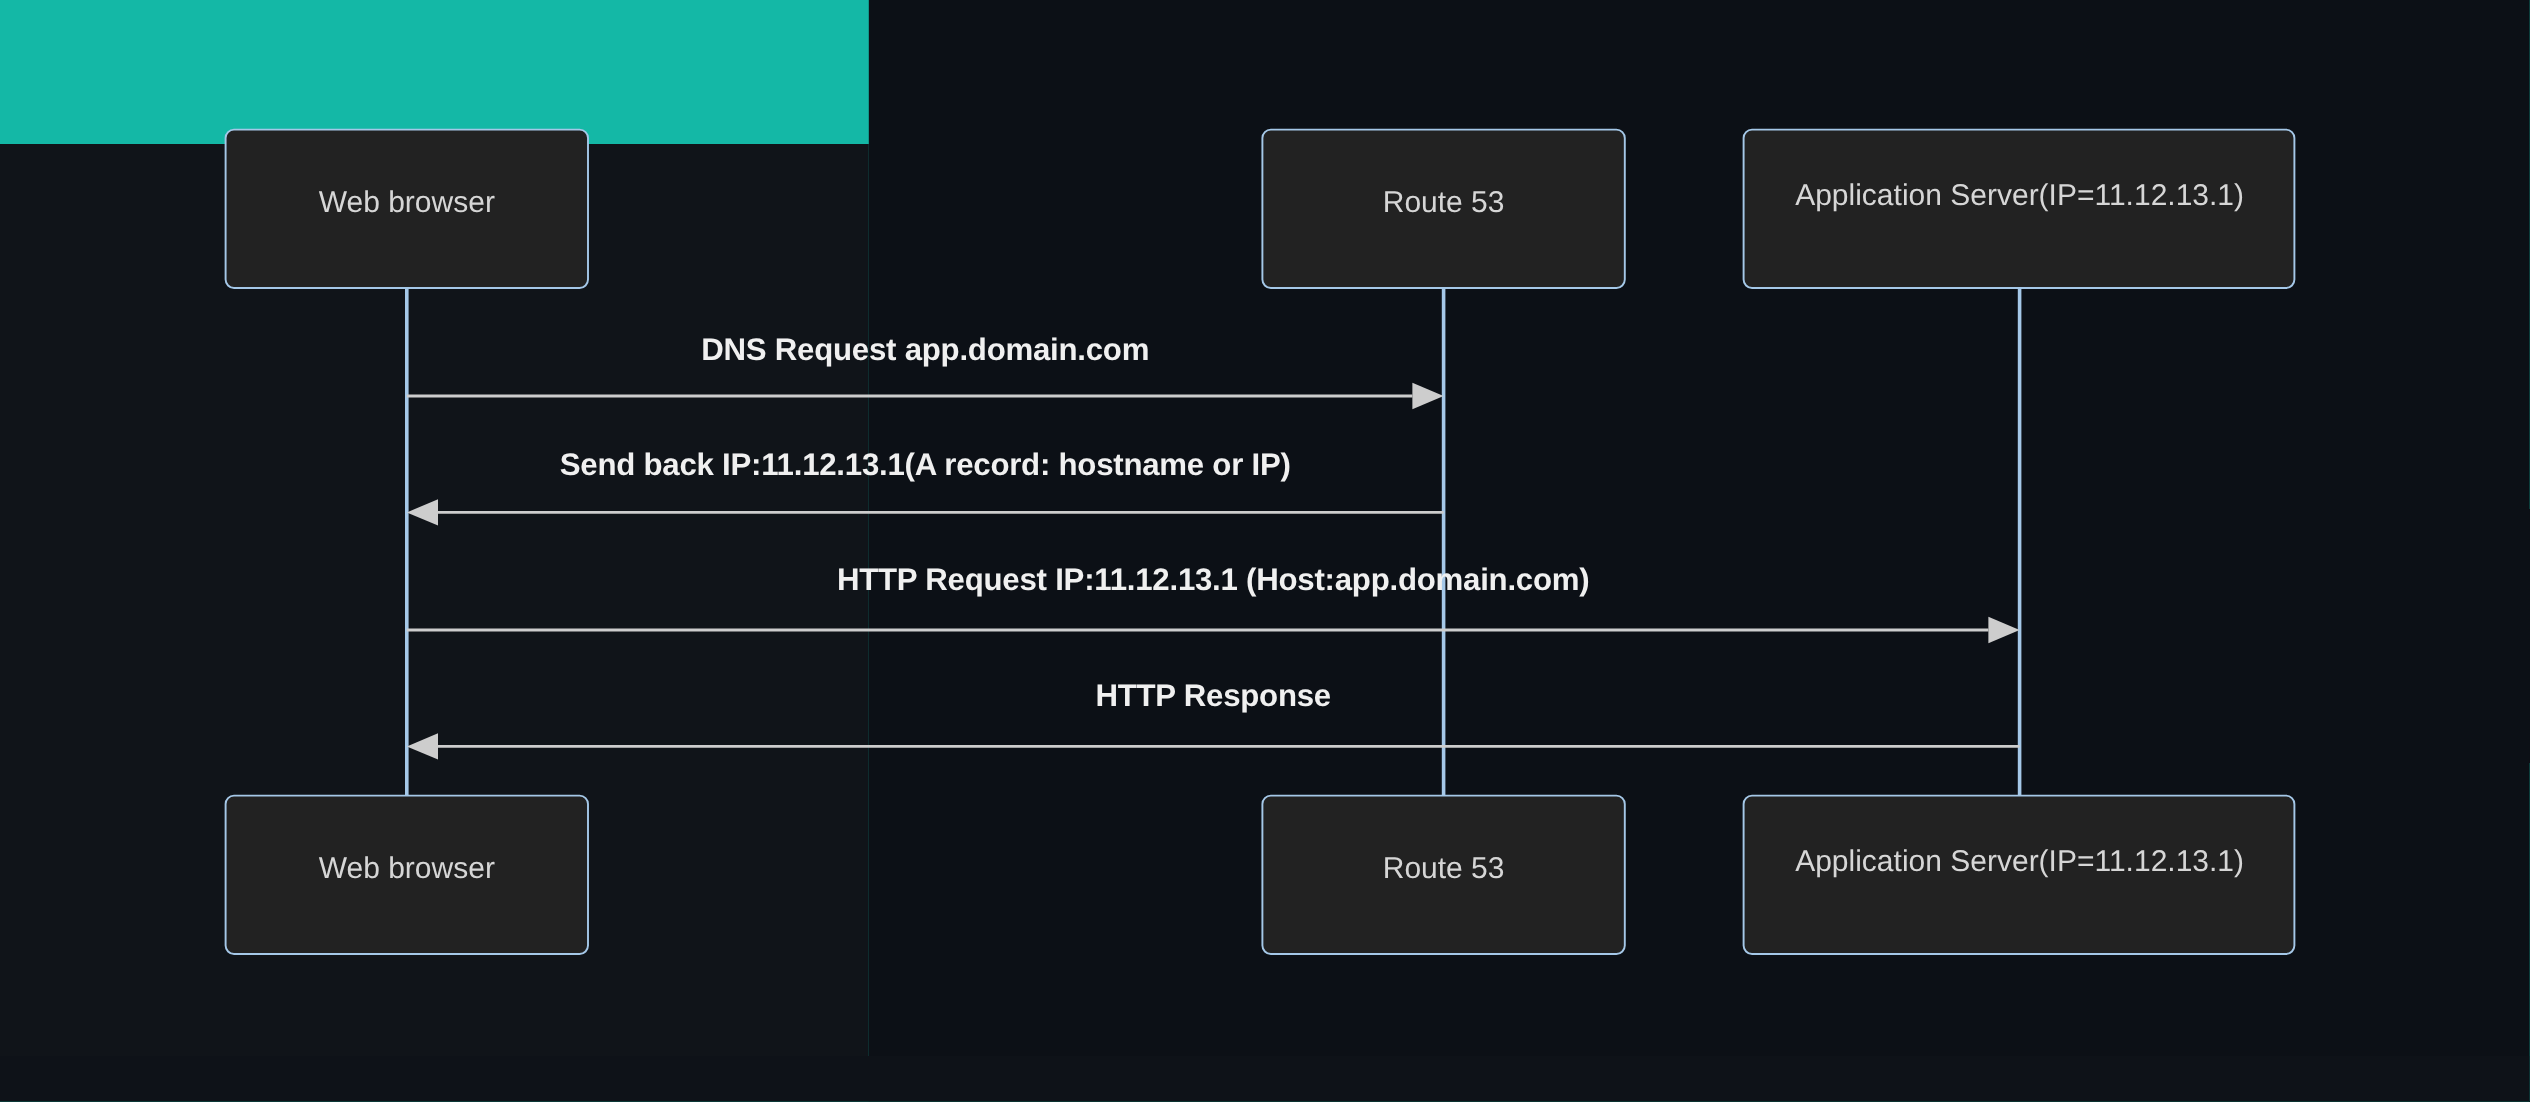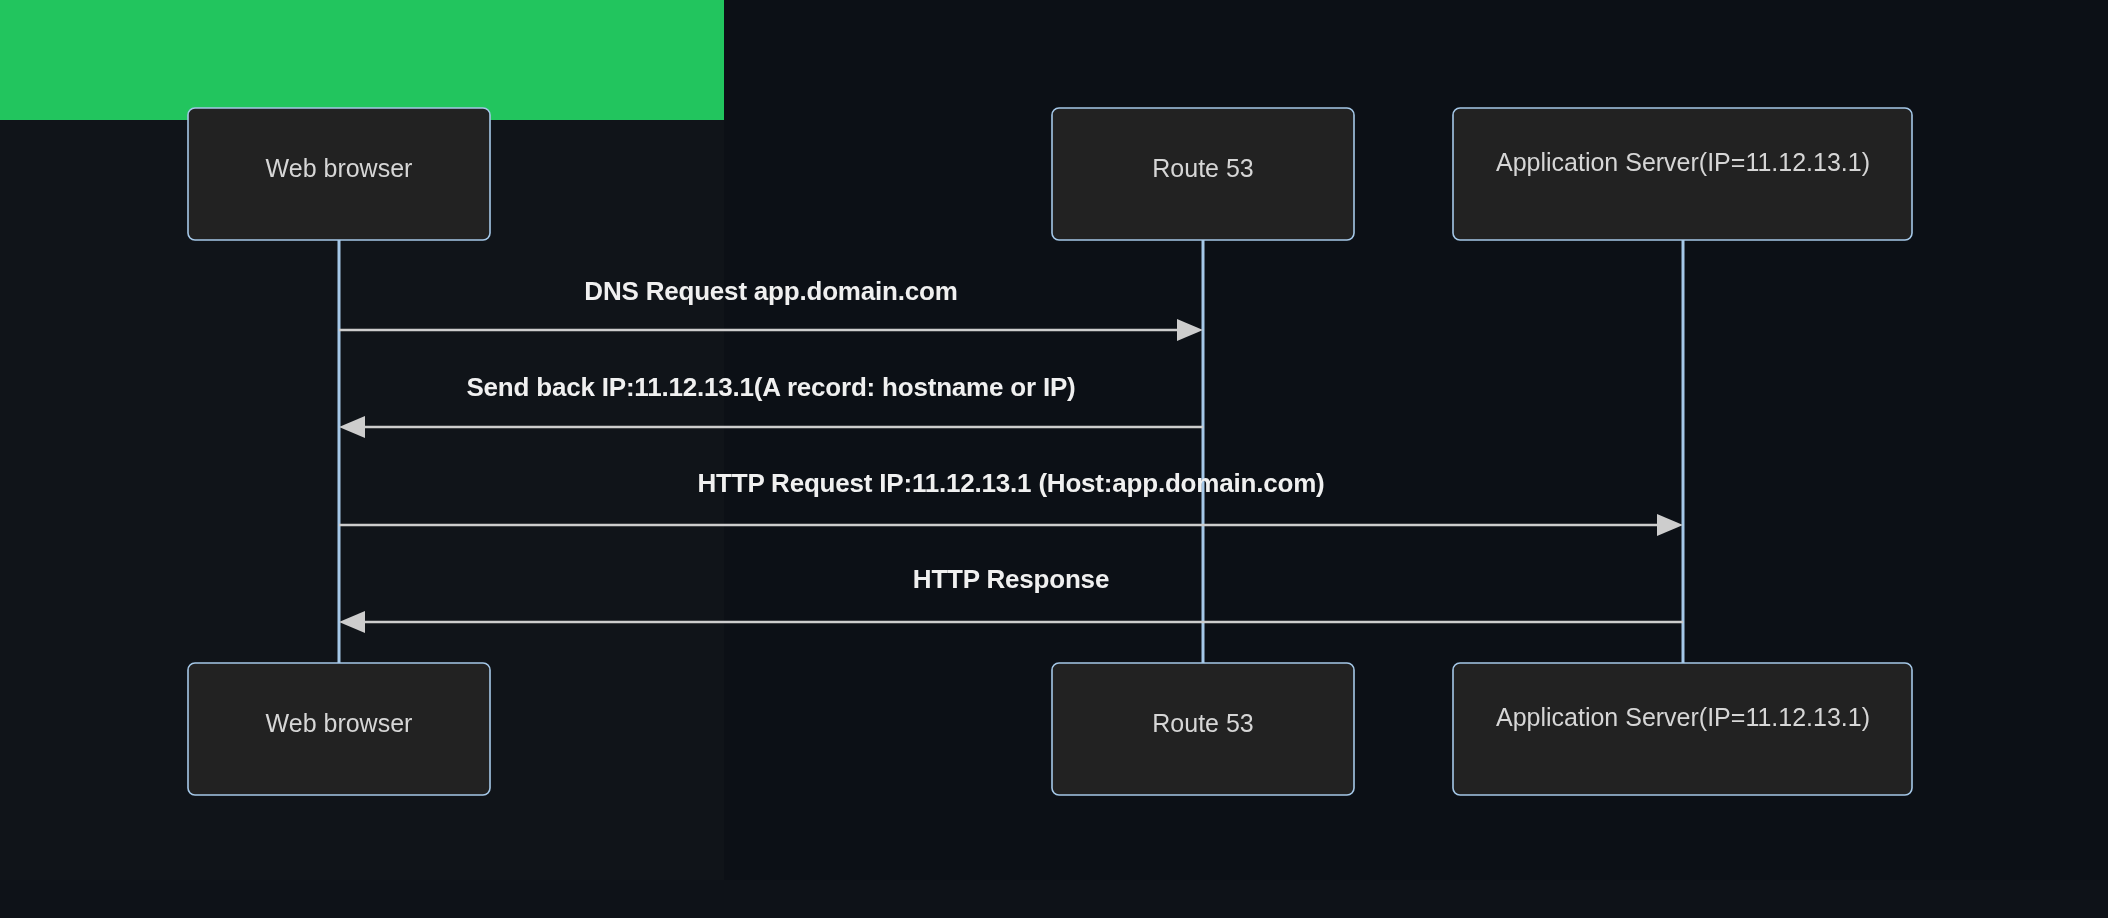--- a/index.html
+++ b/index.html
@@ -8,21 +8,21 @@
     padding: 0;
     background: #0b0e13;
   }
   body {
     font-family: "Liberation Sans", sans-serif;
   }
   #canvas {
     position: relative;
     width: 2108px;
     height: 918px;
-    background: #22c55e;
+    background: #14b8a6;
     overflow: hidden;
   }
   
   .bg-panel {
     position: absolute;
     background: #101419;
     pointer-events: none;
   }
   .bg-panel-a { left: 0;    top: 120px; width: 724px;  height: 760px; }
   .bg-panel-b { left: 724px; top: 0;    width: 1384px; height: 918px; background:#0c1016; }

